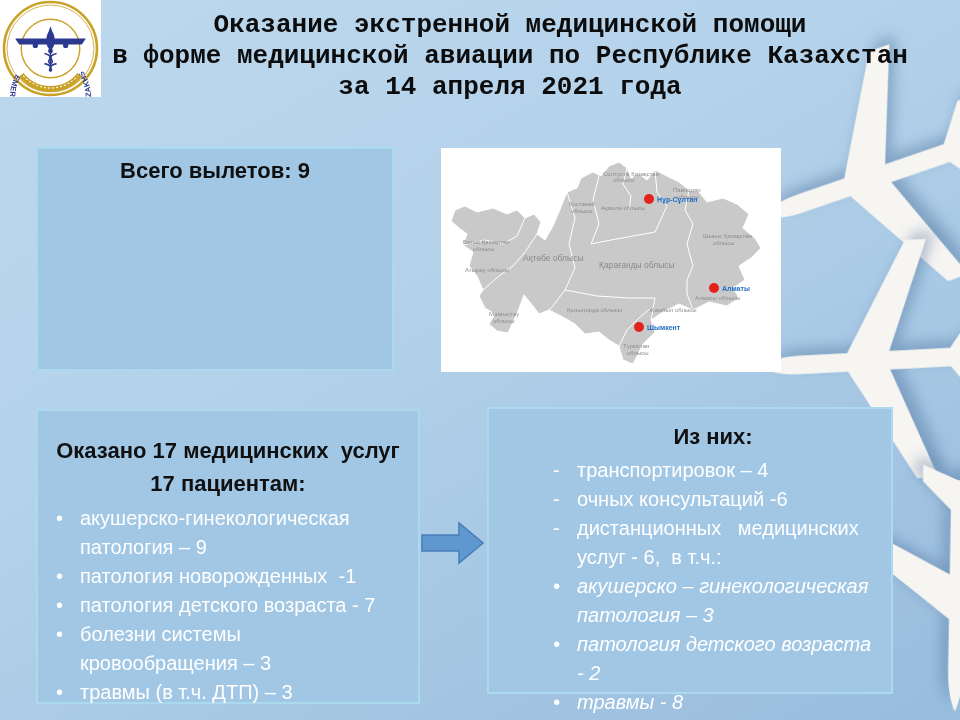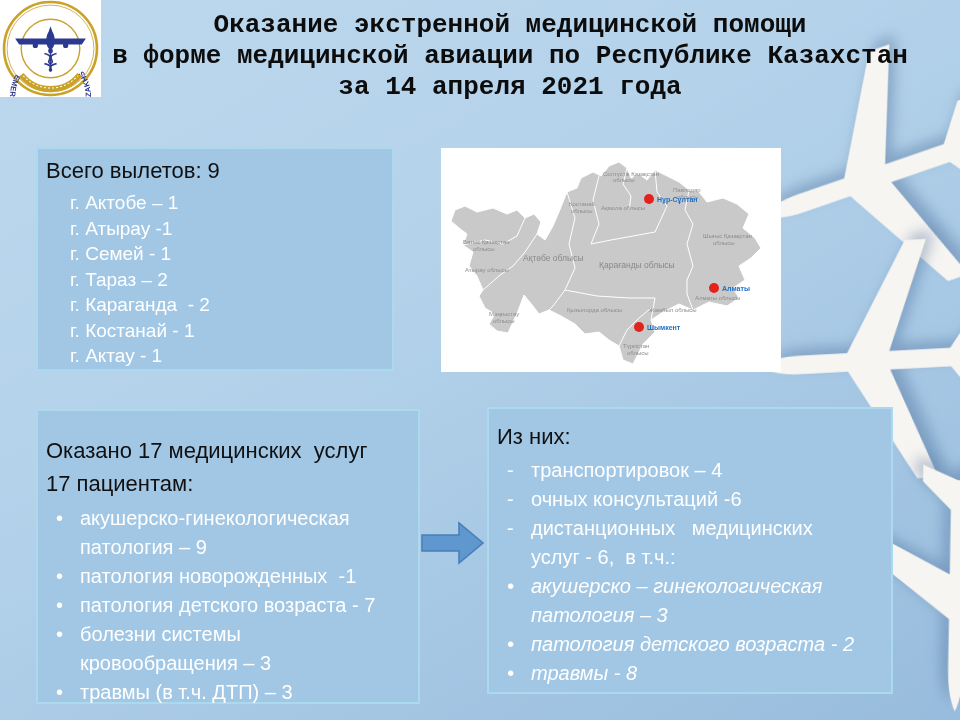--- a/index.html
+++ b/index.html
@@ -12,21 +12,21 @@
   .plane svg{display:block;}
 
   
   .logo-wrap{position:absolute;left:0;top:0;width:101px;height:97px;background:#fff;z-index:5;}
   .slide-title{position:absolute;left:110px;top:10px;width:800px;z-index:4;
     font-family:Liberation Mono, monospace;font-weight:bold;color:#0c0c0c;
     font-size:26px;line-height:31px;text-align:center;white-space:pre-wrap;}
 
   
   .box{position:absolute;box-sizing:border-box;background:#a1c7e5;border:2px solid #abdaee;z-index:3;}
-  .box-title{font-weight:normal;color:#101010;font-size:22px;line-height:31px;
+  .box-title{font-weight:bold;color:#101010;text-align:center;font-size:22px;line-height:31px;
     margin:10px 8px 4px 8px;white-space:pre-wrap;}
 
   .plain-list{margin:2px 0 0 0;padding:0 8px 0 32px;}
   .plain-list .row{color:#fff;font-size:19px;line-height:25.5px;white-space:pre-wrap;}
 
   .marked-list{margin:4px 0 0 0;padding:0 10px 0 12px;}
   .marked-list .row{display:grid;grid-template-columns:30px 1fr;color:#fff;font-size:20px;line-height:29px;}
   .marked-list .marker{text-align:left;padding-left:6px;}
   .marked-list .txt{white-space:pre-wrap;}
   .italic .txt, .italic .marker{font-style:italic;}
@@ -103,36 +103,20 @@
       <path d="M 23,75 A 36,36 0 0 0 77,75" fill="none" stroke="#ffffff" stroke-width="1" stroke-dasharray="2,2"></path>
     </svg>
   </div>
 
   <div class="slide-title">Оказание экстренной медицинской помощи
 в форме медицинской авиации по Республике Казахстан
 за 14 апреля 2021 года</div>
 
   <div class="box" style="left:36px;top:147px;width:358px;height:224px;">
     <div class="box-title" style="margin-top:6px;font-size:22px;">Всего вылетов: 9</div>
-    <div class="plain-list">
-
-        <div class="row">г. Актобе – 1</div>
-
-        <div class="row">г. Атырау -1</div>
-
-        <div class="row">г. Семей - 1</div>
-
-        <div class="row">г. Тараз – 2</div>
-
-        <div class="row">г. Караганда  - 2</div>
-
-        <div class="row">г. Костанай - 1</div>
-
-        <div class="row">г. Актау - 1</div>
-      </div>
   </div>
 
   <div class="map-panel">
     <svg width="340" height="224" viewBox="0 0 340 224">
       <rect x="0" y="0" width="340" height="224" fill="#ffffff"></rect>
 
       <path d="M 10,73 L 14,62 L 24,58 L 36,64 L 52,60 L 66,66 L 76,62 L 84,70 L 93,66
            L 100,74 L 96,86 L 104,92 L 112,78 L 118,64 L 126,44 L 136,40 L 140,30
            L 152,24 L 160,28 L 168,18 L 178,14 L 186,20 L 190,30 L 198,26 L 206,32
            L 214,22 L 226,28 L 238,34 L 248,42 L 258,44 L 266,54 L 282,50 L 296,56
@@ -250,21 +234,21 @@
         </div>
       </div>
   </div>
 
   <div class="arrow">
     <svg width="64" height="50" viewBox="0 0 64 50">
       <polygon points="1,17 38,17 38,5 62,25 38,45 38,33 1,33" fill="#5f97cf" stroke="#4a7fb8" stroke-width="1.6"></polygon>
     </svg>
   </div>
 
-  <div class="box" style="left:487px;top:407px;width:406px;height:287px;">
+  <div class="box" style="left:487px;top:407px;width:406px;height:287px;padding-left:46px;">
     <div class="box-title" style="margin-top:12px;">Из них:</div>
     <div class="marked-list">
 
         <div class="row">
           <span class="marker">-</span>
           <span class="txt">транспортировок – 4</span>
         </div>
 
         <div class="row">
           <span class="marker">-</span>

